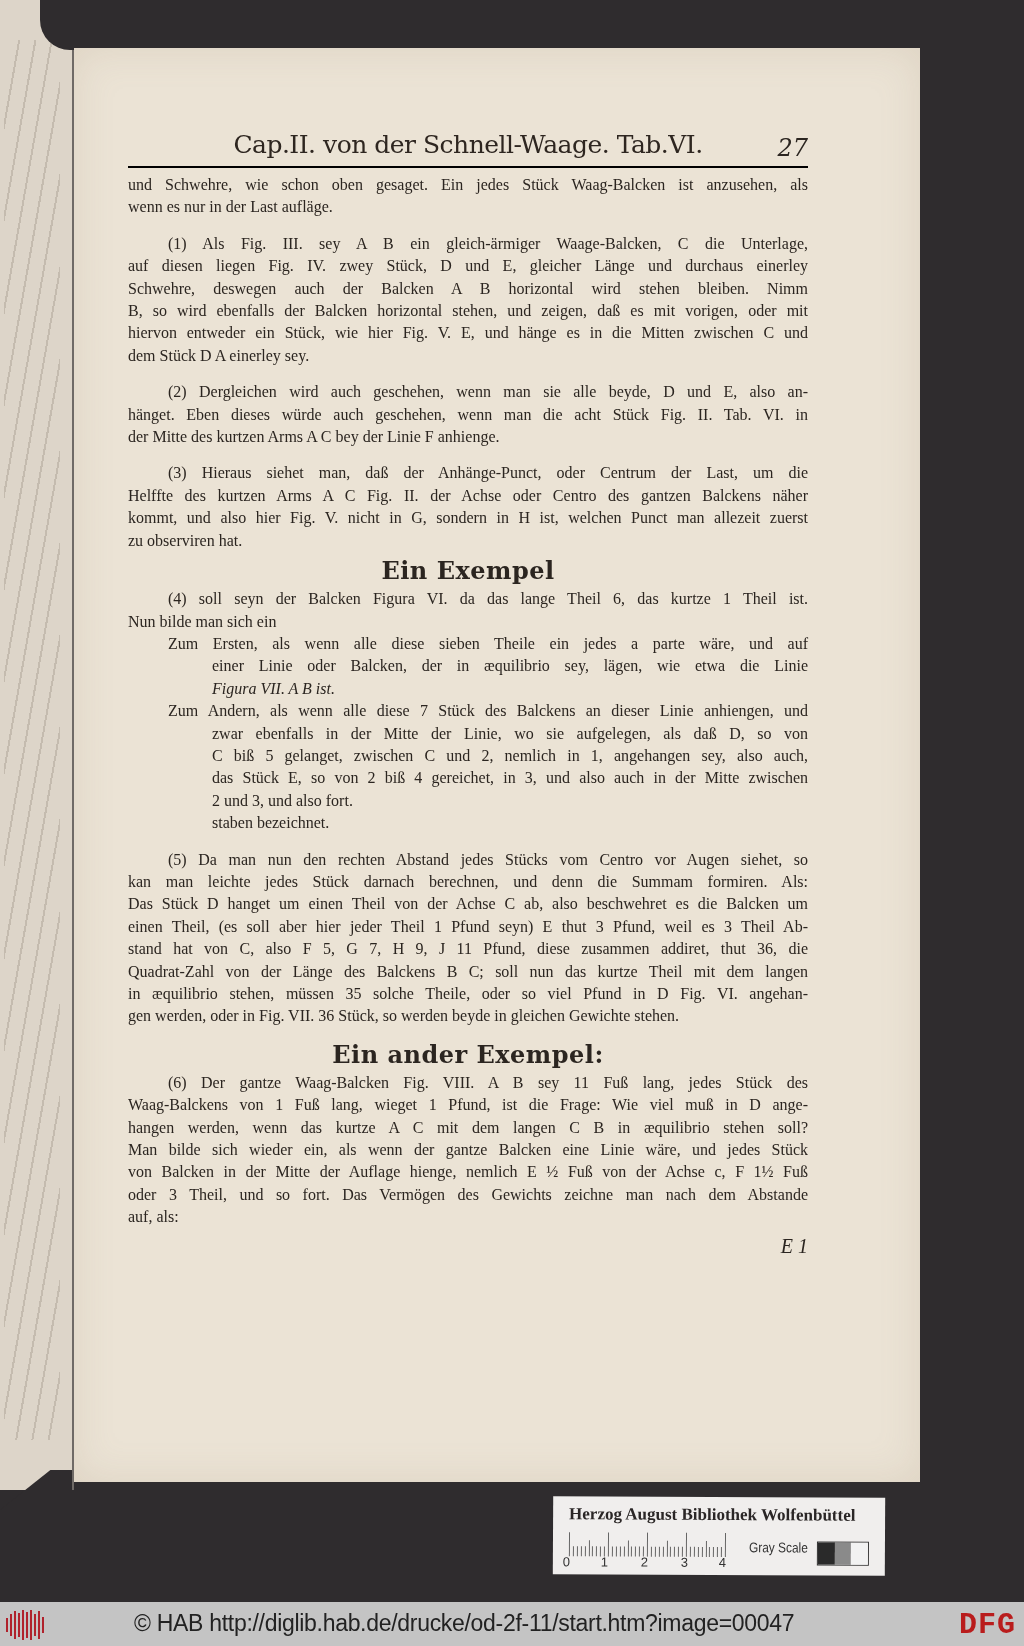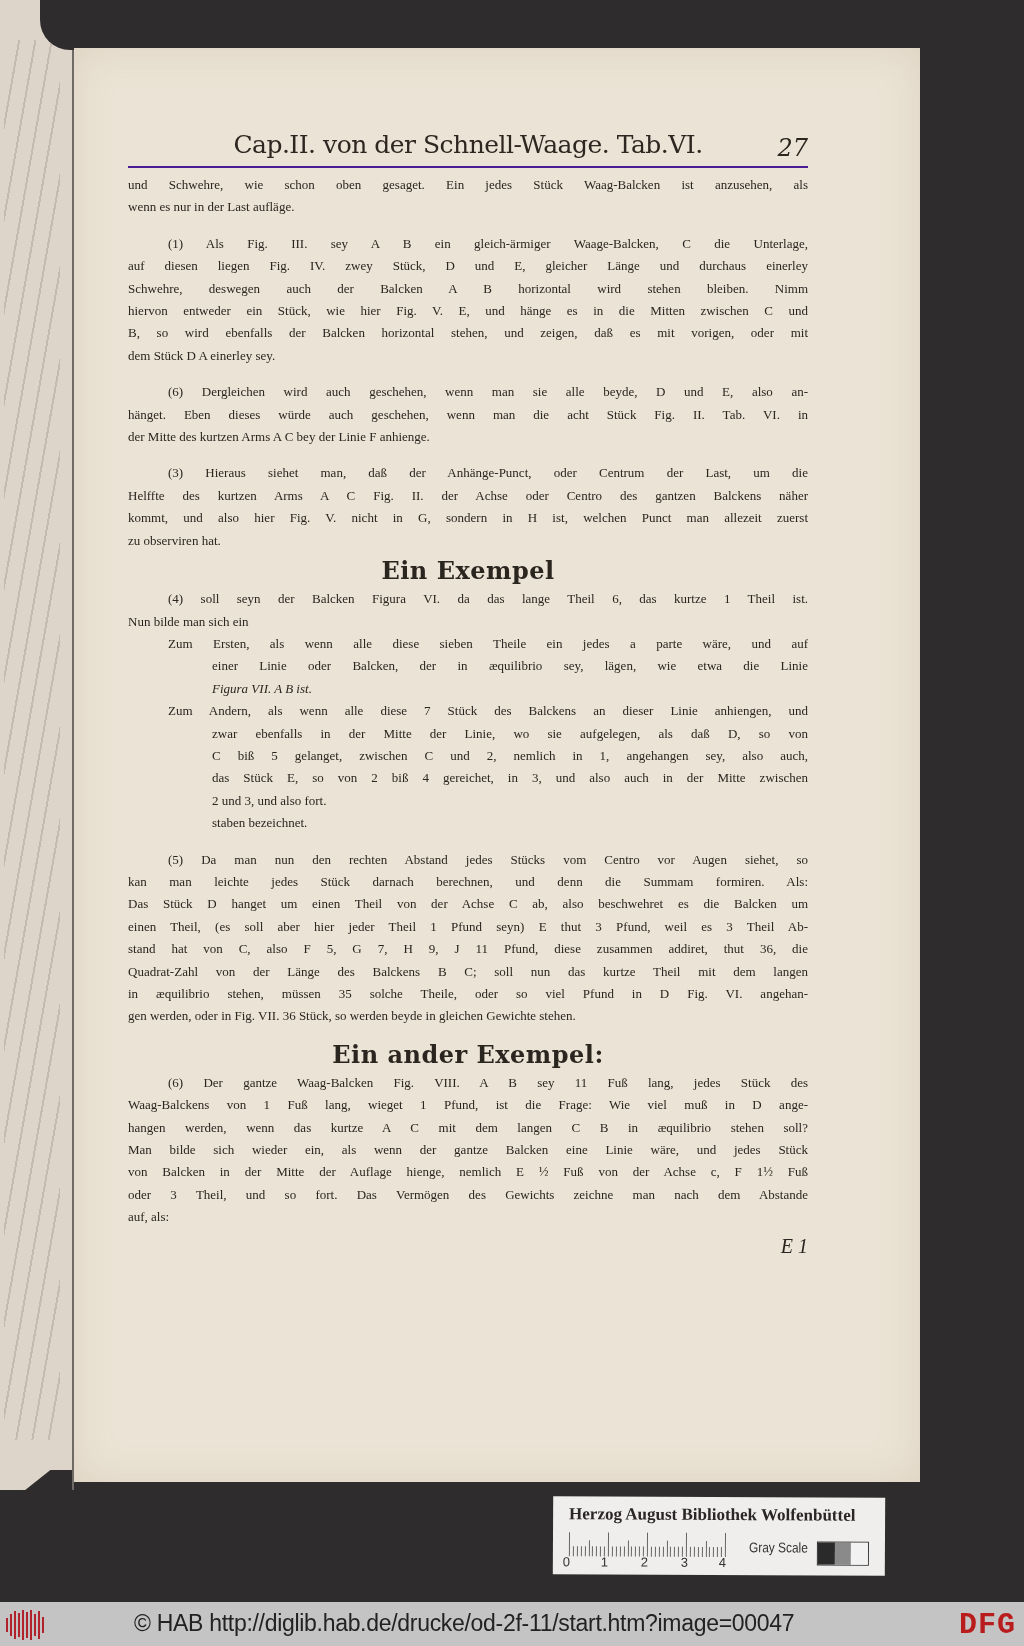--- a/index.html
+++ b/index.html
@@ -27,32 +27,32 @@
       position: absolute; left: 0; top: 1470px; width: 72px; height: 40px; background: #2f2c2e;
       clip-path: polygon(0 100%, 70% 0, 100% 0, 100% 100%);
     }
     .page {
       position: absolute; left: 74px; top: 48px; width: 846px; height: 1434px;
       background: #ebe3d5;
       box-shadow: inset 0 0 40px rgba(160,140,110,0.18);
     }
     .page-inner { position: absolute; left: 54px; top: 78px; width: 680px; color: #2b2520; }
     .running-head {
-      position: relative; height: 40px; border-bottom: 2px solid #4c1d95;
+      position: relative; height: 40px; border-bottom: 2px solid #000000;
       text-align: center;
     }
     .running-head .title {
       font-family: "DejaVu Serif", serif; font-size: 25px; letter-spacing: -0.5px;
       position: absolute; left: 0; right: 0; top: 4px; color: #2e2620;
     }
     .running-head .pagenum {
       position: absolute; right: 0; top: 8px; font-size: 24px; font-style: italic;
     }
     .para {
-      font-family: "Liberation Serif", serif; font-size: 13px; line-height: 22.4px;
+      font-family: "Liberation Serif", serif; font-size: 16px; line-height: 22.4px;
       text-align: justify; margin: 0; white-space: normal;
     }
     .para .line { display: block; text-align: justify; text-align-last: justify; }
     .para .line.last { text-align-last: left; }
     .gap { height: 14px; }
     .section-heading {
       text-align: center; font-family: "DejaVu Serif", serif; font-weight: bold;
       font-size: 24px; line-height: 34px; letter-spacing: 0.5px; margin: 2px 0 0 0;
     }
     .sub-item { padding-left: 40px; }
@@ -110,28 +110,28 @@
       <p class="para" style="margin-top:6px;">
         <span class="line">und Schwehre, wie schon oben gesaget.   Ein jedes Stück Waag-Balcken ist anzusehen, als</span>
         <span class="line last">wenn es nur in der Last aufläge.</span>
       </p>
       <div class="gap"></div>
 
       <p class="para">
         <span class="line" style="padding-left:40px">(1)  Als Fig. III. sey  A B  ein gleich-ärmiger Waage-Balcken,  C die Unterlage,</span>
         <span class="line">auf diesen liegen Fig. IV. zwey Stück,  D  und  E,  gleicher Länge und durchaus einerley</span>
         <span class="line">Schwehre, deswegen auch der Balcken  A B  horizontal wird stehen bleiben.   Nimm</span>
+        <span class="line">B, so wird ebenfalls der Balcken horizontal stehen, und zeigen, daß es mit vorigen, oder mit</span>
         <span class="line">hiervon entweder ein Stück, wie hier Fig. V. E, und hänge es in die Mitten zwischen C und</span>
-        <span class="line">B, so wird ebenfalls der Balcken horizontal stehen, und zeigen, daß es mit vorigen, oder mit</span>
         <span class="line last">dem Stück D A einerley sey.</span>
       </p>
       <div class="gap"></div>
 
       <p class="para">
-        <span class="line" style="padding-left:40px">(6)  Dergleichen wird auch geschehen, wenn man sie alle beyde,  D  und  E,  also an-</span>
+        <span class="line" style="padding-left:40px">(2)  Dergleichen wird auch geschehen, wenn man sie alle beyde,  D  und  E,  also an-</span>
         <span class="line">hänget.   Eben dieses würde auch geschehen, wenn man die acht Stück Fig. II. Tab. VI. in</span>
         <span class="line last">der Mitte des kurtzen Arms  A C  bey der Linie  F  anhienge.</span>
       </p>
       <div class="gap"></div>
 
       <p class="para">
         <span class="line" style="padding-left:40px">(3)  Hieraus siehet man, daß der Anhänge-Punct, oder Centrum der Last, um die</span>
         <span class="line">Helffte des kurtzen Arms A C Fig. II. der Achse oder Centro des gantzen Balckens näher</span>
         <span class="line">kommt, und also hier Fig. V. nicht in G, sondern in H ist, welchen Punct man allezeit zuerst</span>
         <span class="line last">zu observiren hat.</span>

